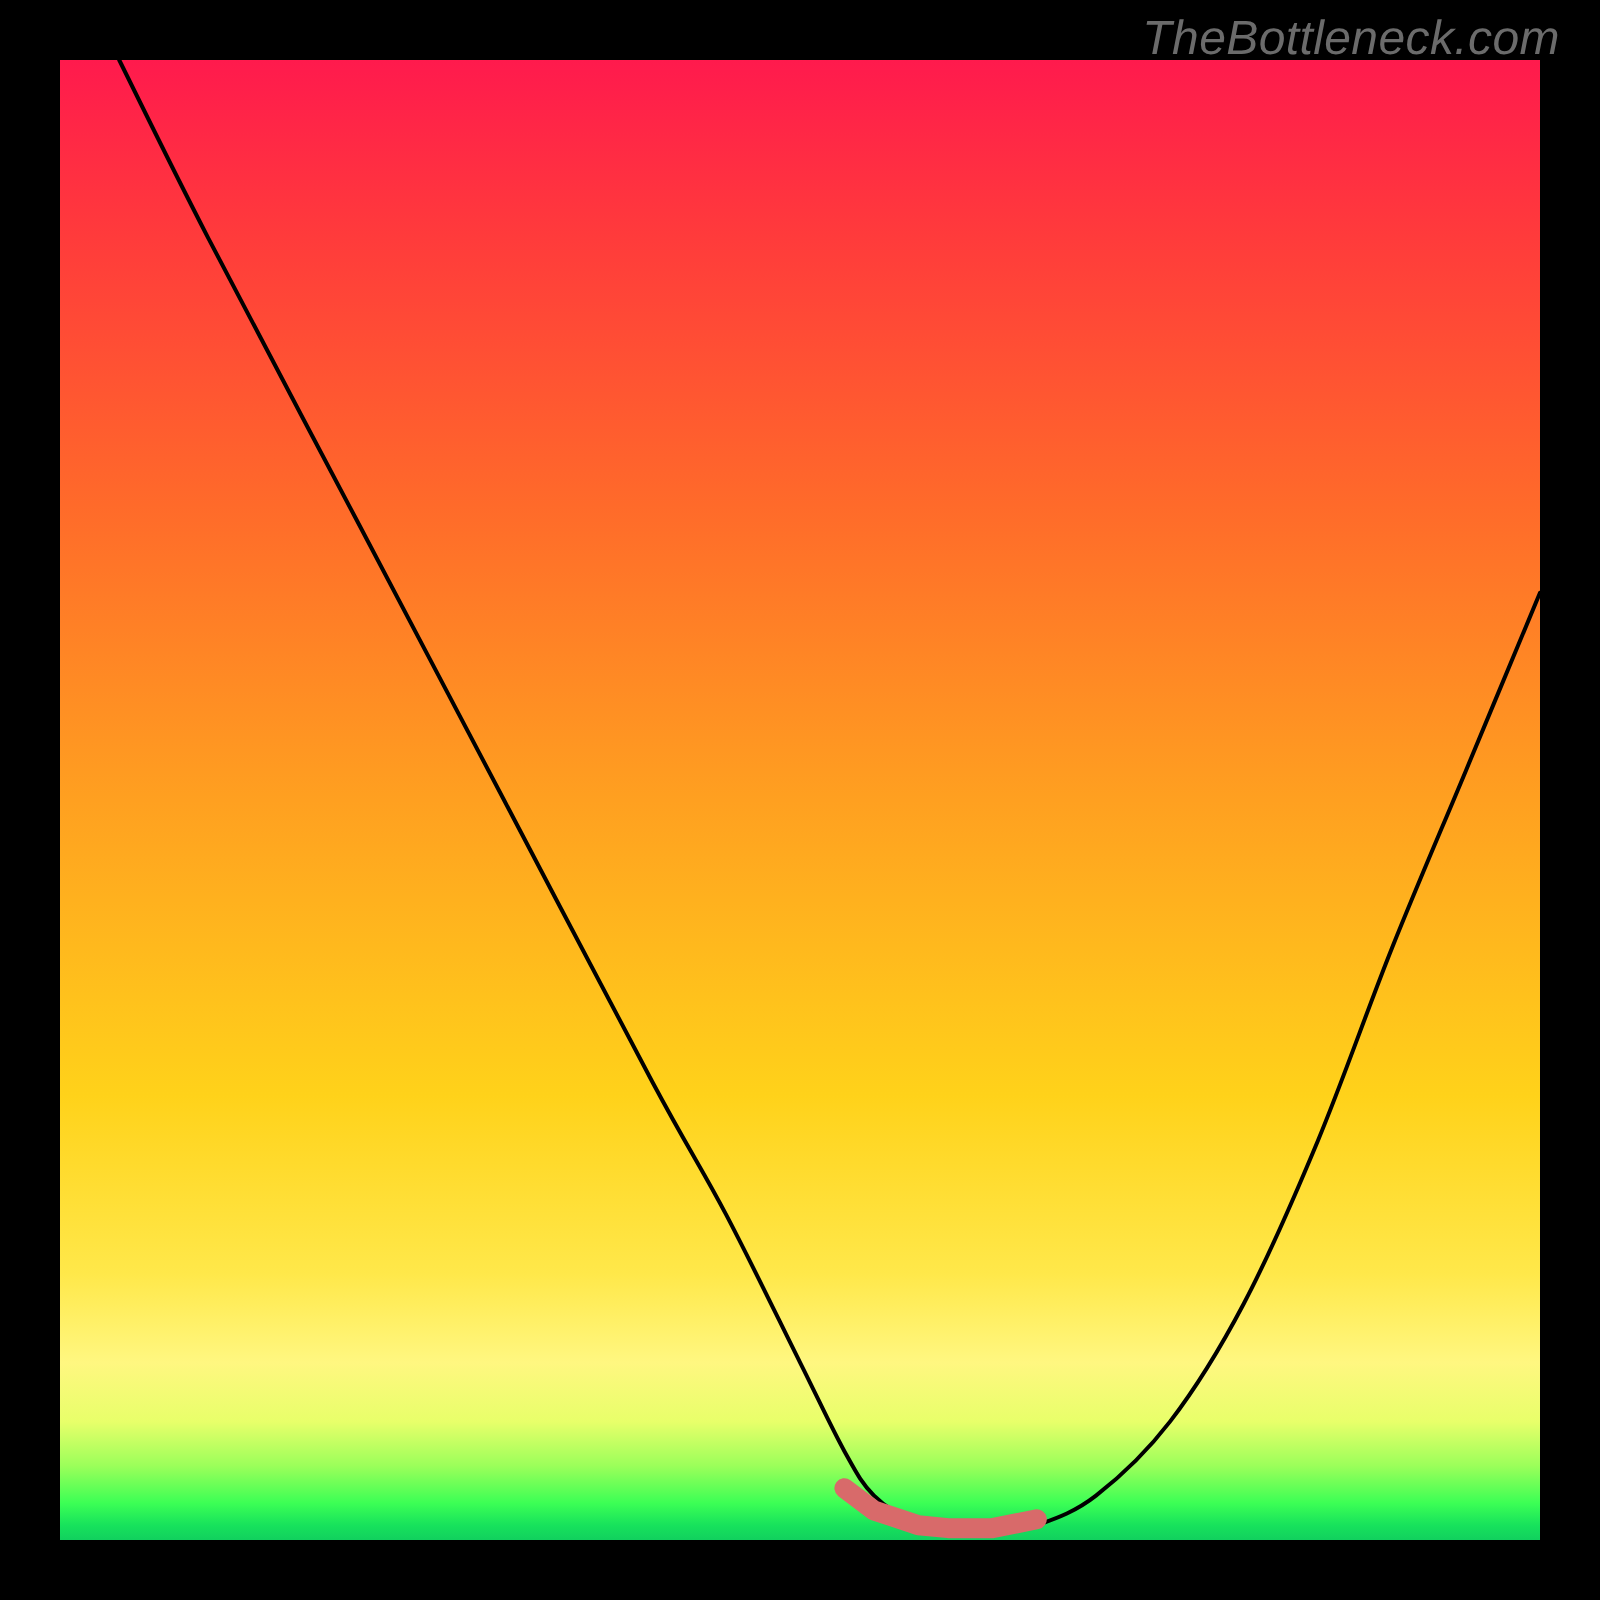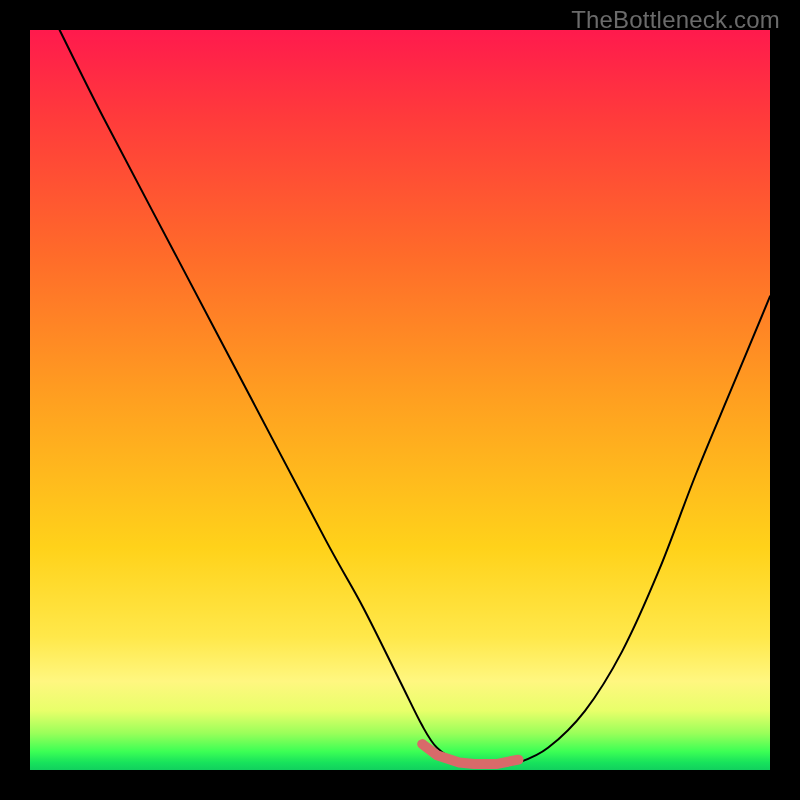--- a/index.html
+++ b/index.html
@@ -9,20 +9,21 @@
     height: 800px;
     background: #000;
     overflow: hidden;
     font-family: Arial, Helvetica, sans-serif;
   }
   .frame {
     position: relative;
     width: 800px;
     height: 592px;
     background: #000;
+    font-style: italic;
   }
   .plot-area {
     position: absolute;
     left: 30px;
     top: 30px;
     width: 740px;
     height: 740px;
     
     background:
       linear-gradient(

